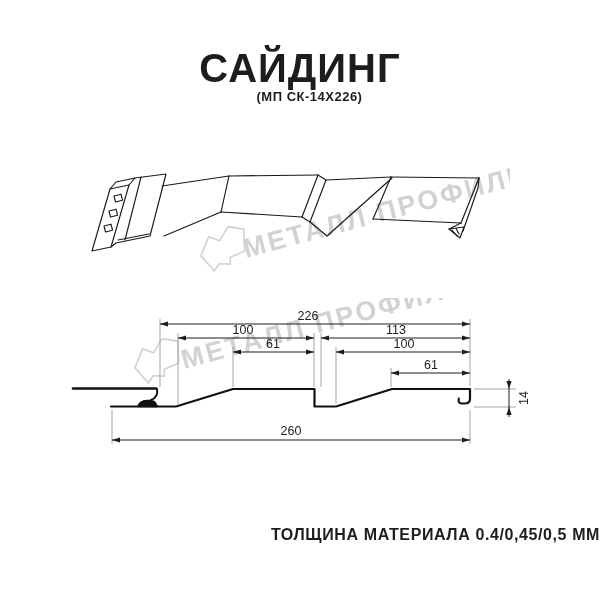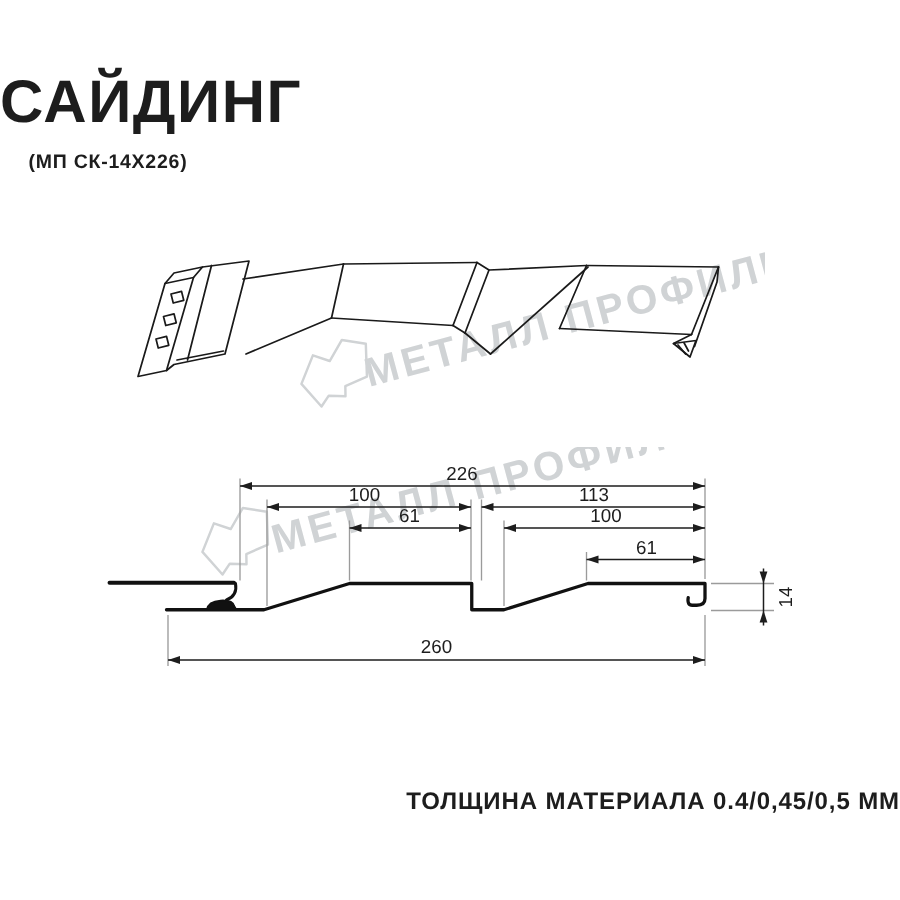--- a/index.html
+++ b/index.html
@@ -1,24 +1,24 @@
 <!DOCTYPE html>
 <html><head>
 <meta charset="utf-8">
 <style>
   html,body{margin:0;padding:0;}
   body{
     width:600px;height:600px;background:#ffffff;overflow:hidden;position:relative;
     font-family:"Liberation Sans",sans-serif;color:#1d1d1d;
   }
   .page{position:absolute;inset:0;}
-  .hdr{position:absolute;left:0;top:48px;width:600px;text-align:left;}
+  .hdr{position:absolute;left:0;top:48px;width:600px;text-align:center;}
   .hdr .title{font-size:40px;font-weight:bold;letter-spacing:1px;line-height:1;}
   .hdr .subtitle{font-size:17px;font-weight:bold;letter-spacing:1px;margin-top:9px;}
-  .hdr .code{font-size:13px;font-weight:bold;letter-spacing:.5px;margin-top:12px;padding-left:19px;}
+  .hdr .code{font-size:13px;font-weight:bold;letter-spacing:.5px;margin-top:1px;padding-left:19px;}
   .ftr{position:absolute;left:0;top:526px;width:600px;text-align:right;
        font-size:16px;font-weight:bold;letter-spacing:.6px;}
   svg{position:absolute;display:block;}
   #view3d{left:70px;top:150px;}
   #xsect{left:50px;top:298px;}
   .wmtext{font-size:27px;font-weight:bold;letter-spacing:2.5px;}
   .dimtxt{font-size:12.5px;fill:#1d1d1d;}
 </style>
 </head>
 <body>

